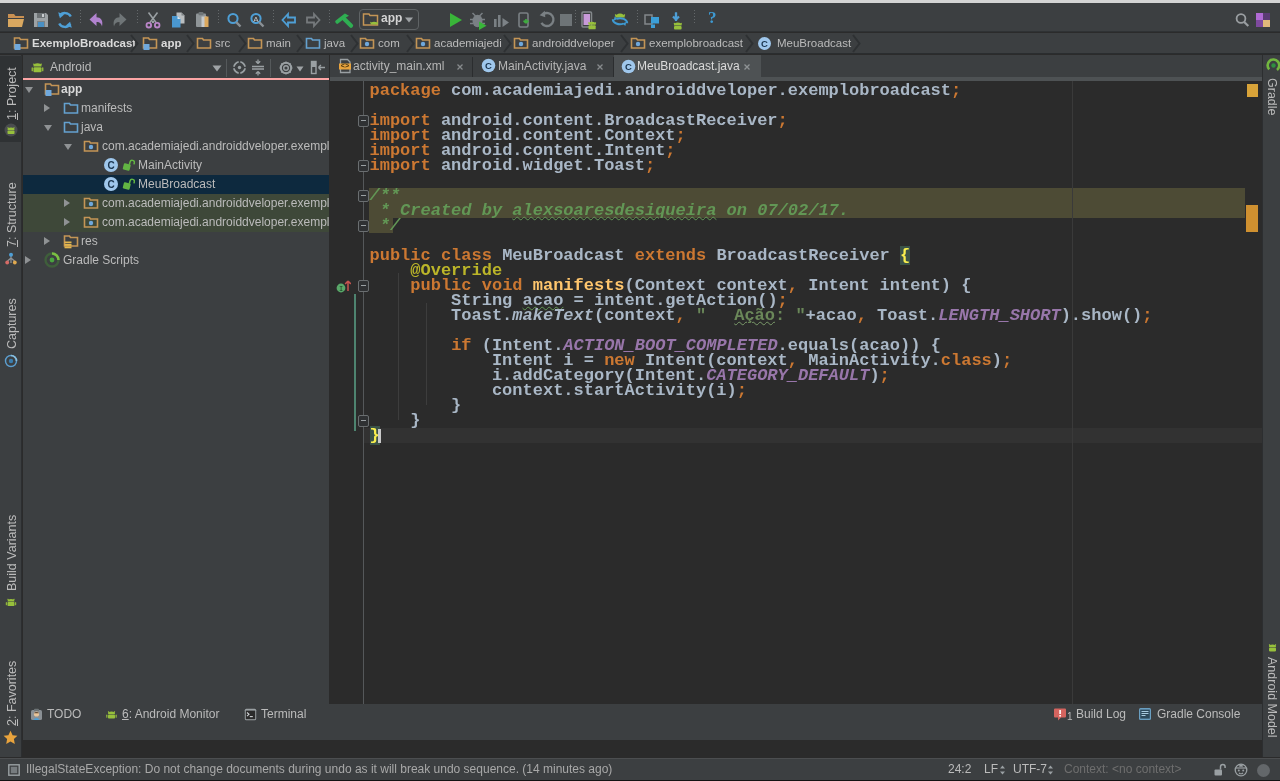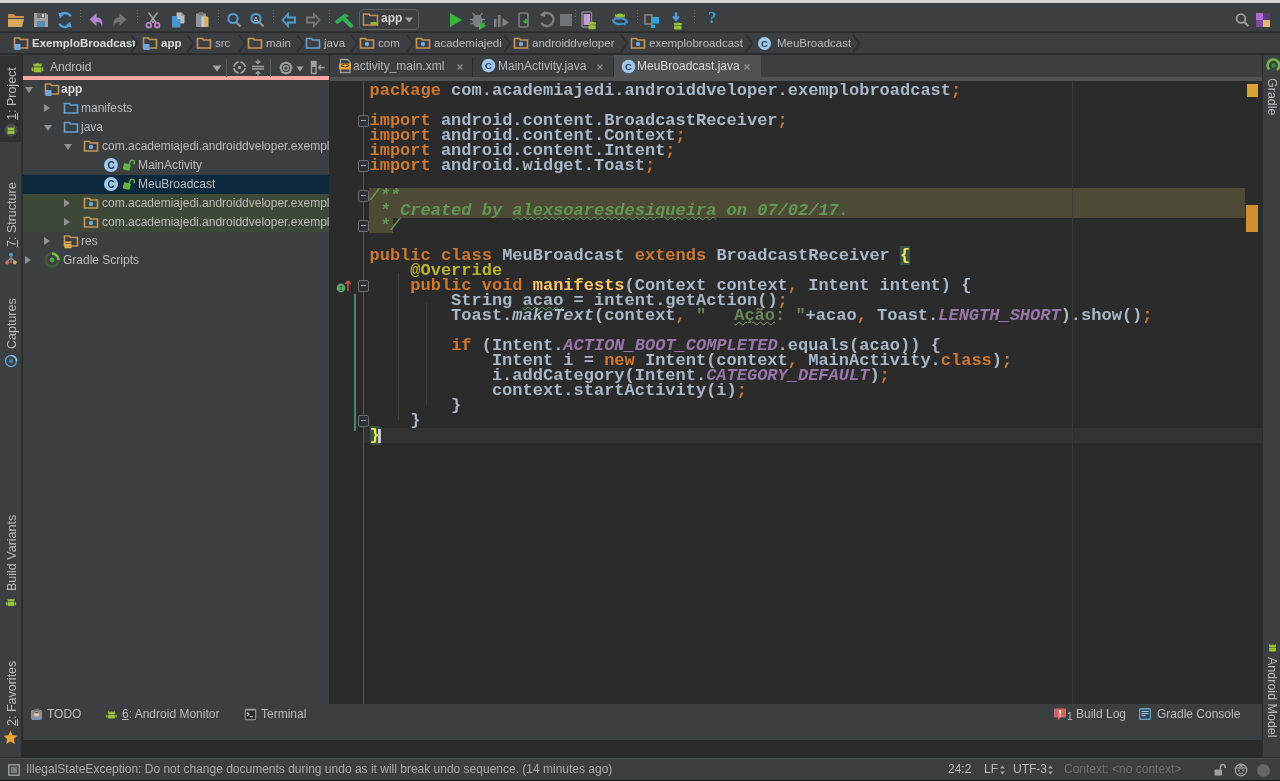--- a/index.html
+++ b/index.html
@@ -21,21 +21,21 @@
   .tsep { position:absolute; top:7px; width:1px; height:15px;
      background-image:linear-gradient(#64686a 1px, transparent 1px); background-size:1px 3px; }
   
   #lstripe { left:0; top:55px; width:22px; height:702px; background:#3c3f41; border-right:1px solid #2c2e30; }
   #rstripe { left:1262px; top:55px; width:18px; height:702px; background:#3c3f41; border-left:1px solid #2c2e30; }
   .vlabel { position:absolute; color:#bbbbbb; font-size:12.5px; white-space:nowrap; }
   .vl-left { transform:rotate(-90deg); transform-origin:left top; }
   .vl-right { transform:rotate(90deg); transform-origin:left top; }
   
   #panel { left:23px; top:55px; width:306px; height:682px; background:#3c3f41; overflow:hidden; }
-  #phead { position:absolute; left:0; top:0; width:306px; height:25px; border-bottom:4px solid #fca5a5; }
+  #phead { position:absolute; left:0; top:0; width:306px; height:25px; border-bottom:2px solid #fca5a5; }
   #ptree { position:absolute; left:0; top:25px; width:306px; bottom:0; font-size:12px; color:#bbbbbb; }
   .trow { position:absolute; left:0; width:306px; height:19px; line-height:19px; white-space:nowrap; overflow:hidden; }
   .trow .lbl { vertical-align:top; }
   .arrow { position:absolute; width:0; height:0; }
   .arr-d { border-left:4.5px solid transparent; border-right:4.5px solid transparent; border-top:6px solid #8f9294; top:7px; }
   .arr-r { border-top:4.5px solid transparent; border-bottom:4.5px solid transparent; border-left:6px solid #8f9294; top:5px; }
   .ticon { position:absolute; top:1px; }
   
   #edcol { left:330px; top:55px; width:932px; height:682px; background:#2b2b2b; overflow:hidden; }
   #tabs { position:absolute; left:0; top:0; width:932px; height:26px; background:#3c3f41; }
@@ -643,21 +643,21 @@
     <svg class="abs" style="left:8px;top:5px" width="12" height="12" viewBox="0 0 12 12">
         <rect x="0.8" y="0.8" width="10.4" height="10.4" fill="none" stroke="#9aa0a3" stroke-width="1.4"></rect>
         <rect x="2.8" y="2.8" width="6.4" height="6.4" fill="#777c7f"></rect>
       </svg>
     <div class="abs" style="left:26px;top:0;line-height:21px;">IllegalStateException: Do not change documents during undo as it will break undo sequence. (14 minutes ago)</div>
     <div class="abs" style="left:948px;top:0;line-height:21px;color:#bbbbbb">24:2</div>
     <div class="abs" style="left:984px;top:0;line-height:21px;color:#bbbbbb">LF</div>
     <svg class="abs" style="left:999px;top:6px" width="7" height="10" viewBox="0 0 7 10">
         <path d="M3.5 0.5 L6 3.5 H1z M3.5 9.5 L1 6.5 H6z" fill="#9aa0a3"></path>
       </svg>
-    <div class="abs" style="left:1013px;top:0;line-height:21px;color:#bbbbbb">UTF-3</div>
+    <div class="abs" style="left:1013px;top:0;line-height:21px;color:#bbbbbb">UTF-7</div>
     <svg class="abs" style="left:1047px;top:6px" width="7" height="10" viewBox="0 0 7 10">
         <path d="M3.5 0.5 L6 3.5 H1z M3.5 9.5 L1 6.5 H6z" fill="#9aa0a3"></path>
       </svg>
     <div class="abs" style="left:1064px;top:0;line-height:21px;color:#6e6e6e">Context: &lt;no context&gt;</div>
     <svg class="abs" style="left:1213px;top:4px" width="13" height="14" viewBox="0 0 13 14">
         <rect x="1.5" y="6.5" width="7.5" height="6" rx="1" fill="#9aa0a3"></rect>
         <path d="M7.5 6.5 V3.8 a2.3 2.3 0 0 1 4.6 0 V5" fill="none" stroke="#9aa0a3" stroke-width="1.5"></path>
       </svg>
     <svg class="abs" style="left:1234px;top:4px" width="14" height="14" viewBox="0 0 14 14">
         <circle cx="7" cy="7" r="5.8" fill="none" stroke="#9aa0a3" stroke-width="1.3"></circle>

